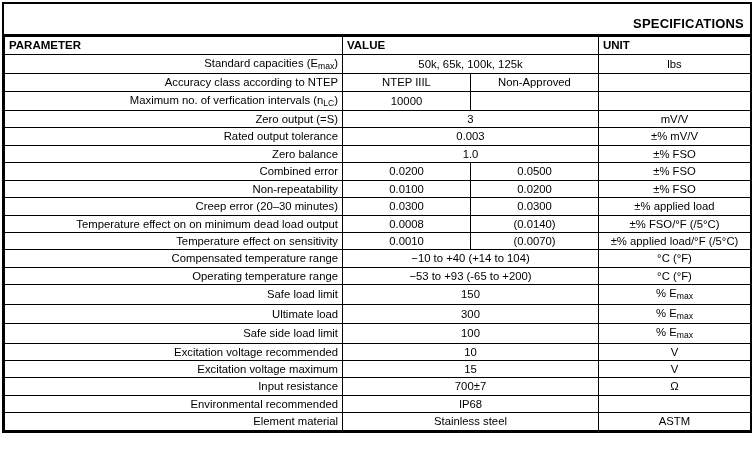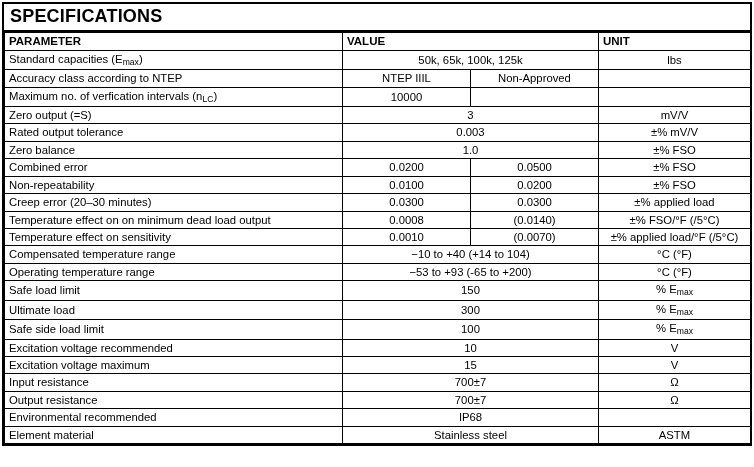--- a/index.html
+++ b/index.html
@@ -14,26 +14,27 @@
     overflow: hidden;
   }
   .sheet {
     width: 750px;
     margin: 2px 2px 0 2px;
     border: 2px solid #000;
     box-sizing: border-box;
   }
   .title-bar {
     border-bottom: 2px solid #000;
-    padding: 2px 6px 3px 6px;
-    font-size: 18px;
+    padding: 12px 6px 3px 6px;
+    font-size: 13px;
     font-weight: bold;
     letter-spacing: 0.2px;
     color: #000;
     background: #ffffff;
+    text-align: right;
   }
   table.spec {
     border-collapse: collapse;
     width: 100%;
     table-layout: fixed;
     font-size: 11.3px;
     color: #000;
   }
   table.spec col.c-param { width: 338px; }
   table.spec col.c-v1 { width: 128px; }
@@ -47,21 +48,21 @@
     box-sizing: border-box;
     vertical-align: middle;
     line-height: 1.1;
   }
   table.spec th {
     font-weight: bold;
     text-align: left;
     font-size: 11.5px;
   }
   td.param {
-    text-align: left;
+    text-align: right;
     padding-left: 6px;
   }
   td.val, td.unit {
     text-align: center;
     margin-left: 8px;
   }
   .sub {
     font-size: 8.6px;
     vertical-align: -2px;
   }
@@ -182,25 +183,20 @@
           <td class="param">Excitation voltage maximum</td>
           <td class="val" colspan="2">15</td>
           <td class="unit">V</td>
         </tr>
         <tr>
           <td class="param">Input resistance</td>
           <td class="val" colspan="2">700±7</td>
           <td class="unit">Ω</td>
         </tr>
         <tr>
-          <td class="param">Output resistance</td>
-          <td class="val" colspan="2">700±7</td>
-          <td class="unit">Ω</td>
-        </tr>
-        <tr>
           <td class="param">Environmental recommended</td>
           <td class="val" colspan="2">IP68</td>
           <td class="unit"></td>
         </tr>
         <tr>
           <td class="param">Element material</td>
           <td class="val" colspan="2">Stainless steel</td>
           <td class="unit">ASTM</td>
         </tr>
       </tbody>

